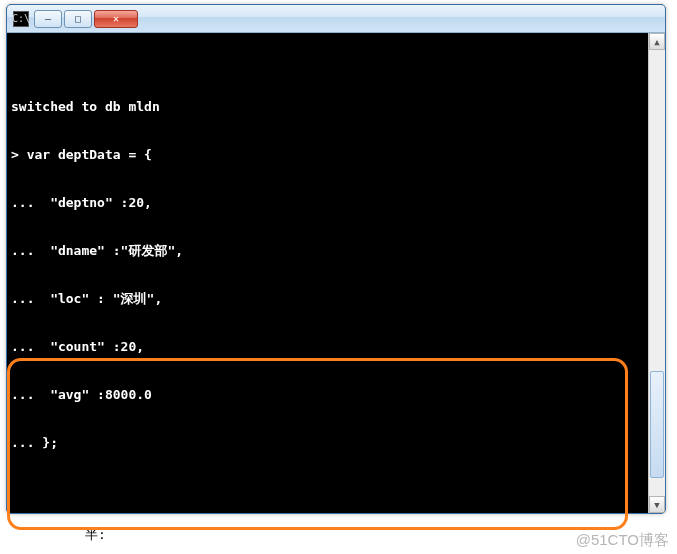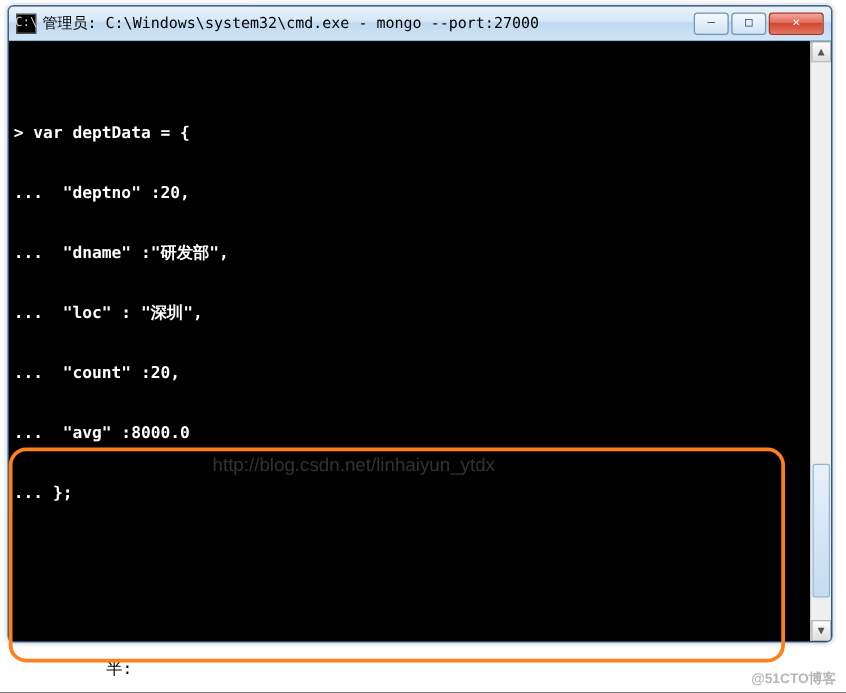--- a/index.html
+++ b/index.html
@@ -111,49 +111,48 @@
     color: rgba(200,200,200,.25);
     font-size: 15px;
     font-family: "SimSun", sans-serif;
     pointer-events: none;
     white-space: nowrap;
   }
   .wm2 {
     position: absolute;
     right: 8px; bottom: 4px;
     color: #b6b6b6;
-    font-size: 11px;
+    font-size: 15px;
     font-family: sans-serif;
-    font-weight: bold;
   }
   .footer-char {
     position: absolute;
     left: 85px; bottom: 10px;
     font-size: 13px;
     color: #000;
   }
   .line { display: block; font-weight: bold;}
 </style>
 </head>
 <body>
 
 <div class="window">
 
   <div class="titlebar">
     <span class="icon">C:\</span>
-    <span class="title">管理员: C:\Windows\system32\cmd.exe - mongo  --port:27000</span>
     <div class="win-controls">
       <div class="win-btn">—</div>
       <div class="win-btn">□</div>
       <div class="win-btn close">✕</div>
     </div>
   </div>
 
   <div class="client">
     <div class="terminal-content">
+      <span class="line">switched to db mldn</span>
       <span class="line">&gt; var deptData = {</span>
       <span class="line">...  "deptno" :20,</span>
       <span class="line">...  "dname" :"研发部",</span>
       <span class="line">...  "loc" : "深圳",</span>
       <span class="line">...  "count" :20,</span>
       <span class="line">...  "avg" :8000.0</span>
       <span class="line">... };</span>
       
       
       
@@ -167,21 +166,20 @@
       
       
       
       
       
       
       
       
     </div>
 
-    <div class="watermark">http://blog.csdn.net/linhaiyun_ytdx</div>
 
     <div class="scrollbar">
       <div class="sb-btn">▲</div>
       <div class="sb-track">
         <div class="sb-thumb"></div>
       </div>
       <div class="sb-btn">▼</div>
     </div>
   </div>
 </div>

